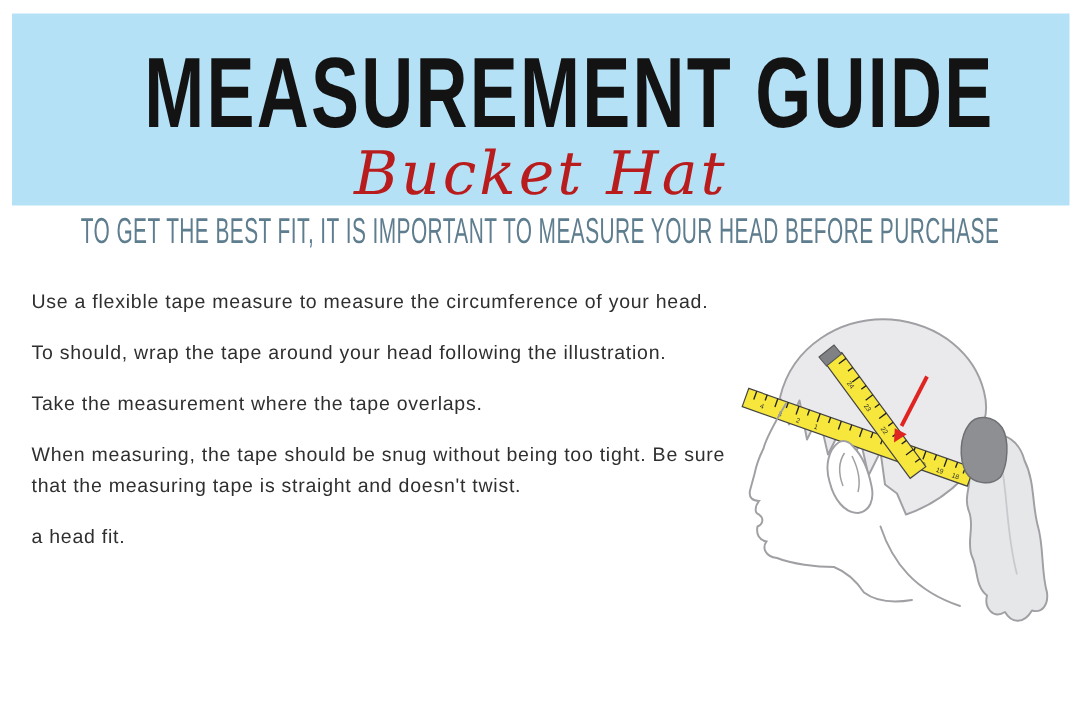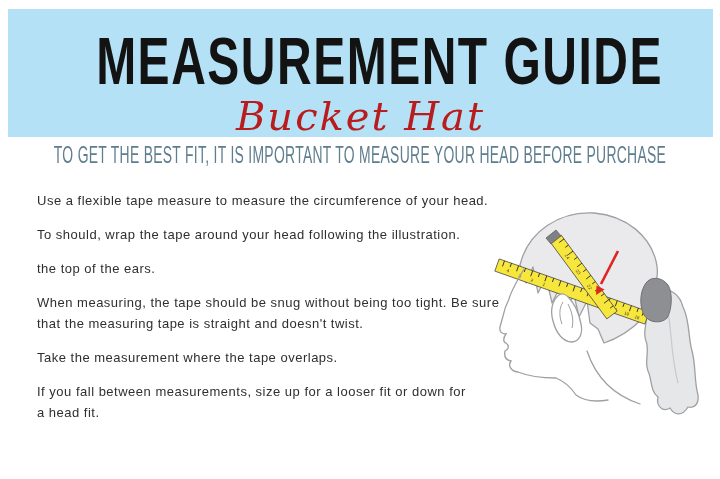--- a/index.html
+++ b/index.html
@@ -11,21 +11,21 @@
              letter-spacing:2px;color:#131313;white-space:nowrap;
              transform:scale(0.75,1.04);transform-origin:50% 0;}
   .script{position:absolute;top:84px;left:0;width:100%;text-align:center;
           font-family:"DejaVu Serif",serif;font-style:italic;font-size:40px;
           color:#b91c1c;letter-spacing:2px;}
   .tagline{position:absolute;left:50%;top:141px;white-space:nowrap;
            font-size:24px;font-weight:400;letter-spacing:0.5px;color:#5e7d8e;
            transform:translateX(-50%) scaleX(0.58);transform-origin:50% 50%;}
   .instructions{position:absolute;left:21px;top:190px;width:505px;
                 font-size:13px;letter-spacing:0.5px;color:#2f2f2f;}
-  .instructions p{margin:0 0 13px 16px;line-height:21px;}
+  .instructions p{margin:0 0 13px 0;line-height:21px;}
   .ln{display:block;white-space:nowrap;}
   .illus{position:absolute;left:490px;top:203px;width:230px;height:232px;}
 </style>
 </head>
 <body>
 
 <div class="canvas">
 
   <header class="banner">
     <h1>MEASUREMENT GUIDE</h1>
@@ -35,31 +35,29 @@
   <div class="tagline">TO GET THE BEST FIT, IT IS IMPORTANT TO MEASURE YOUR HEAD BEFORE PURCHASE</div>
 
   <main class="instructions">
     <p>
         <span class="ln">Use a flexible tape measure to measure the circumference of your head.</span>
       </p>
     <p>
         <span class="ln">To should, wrap the tape around your head following the illustration.</span>
       </p>
     <p>
-        <span class="ln">the top of the ears.</span>
+      </p>
+    <p>
+        <span class="ln">Take the measurement where the tape overlaps.</span>
       </p>
     <p>
         <span class="ln">When measuring, the tape should be snug without being too tight. Be sure</span>
         <span class="ln">that the measuring tape is straight and doesn't twist.</span>
       </p>
     <p>
-        <span class="ln">Take the measurement where the tape overlaps.</span>
-      </p>
-    <p>
-        <span class="ln">If you fall between measurements, size up for a looser fit or down for</span>
         <span class="ln">a head fit.</span>
       </p>
   </main>
 
   <svg class="illus" viewBox="0 0 230 232" font-family="Liberation Sans, sans-serif">
 
     <path d="M 30,62 C 38,28 70,8 104,10 C 138,13 160,34 166,58 C 169,70 167,78 163,84
          L 152,116 C 140,128 126,136 114,140 L 108,126 L 100,120
          L 97,98 L 89,114 L 84,92 L 76,106 L 70,84 L 62,100 L 56,74 L 48,90 L 43,64 L 36,80 Z" fill="#eaeaed" stroke="#a0a0a4" stroke-width="1.3" stroke-linejoin="round"></path>
 

